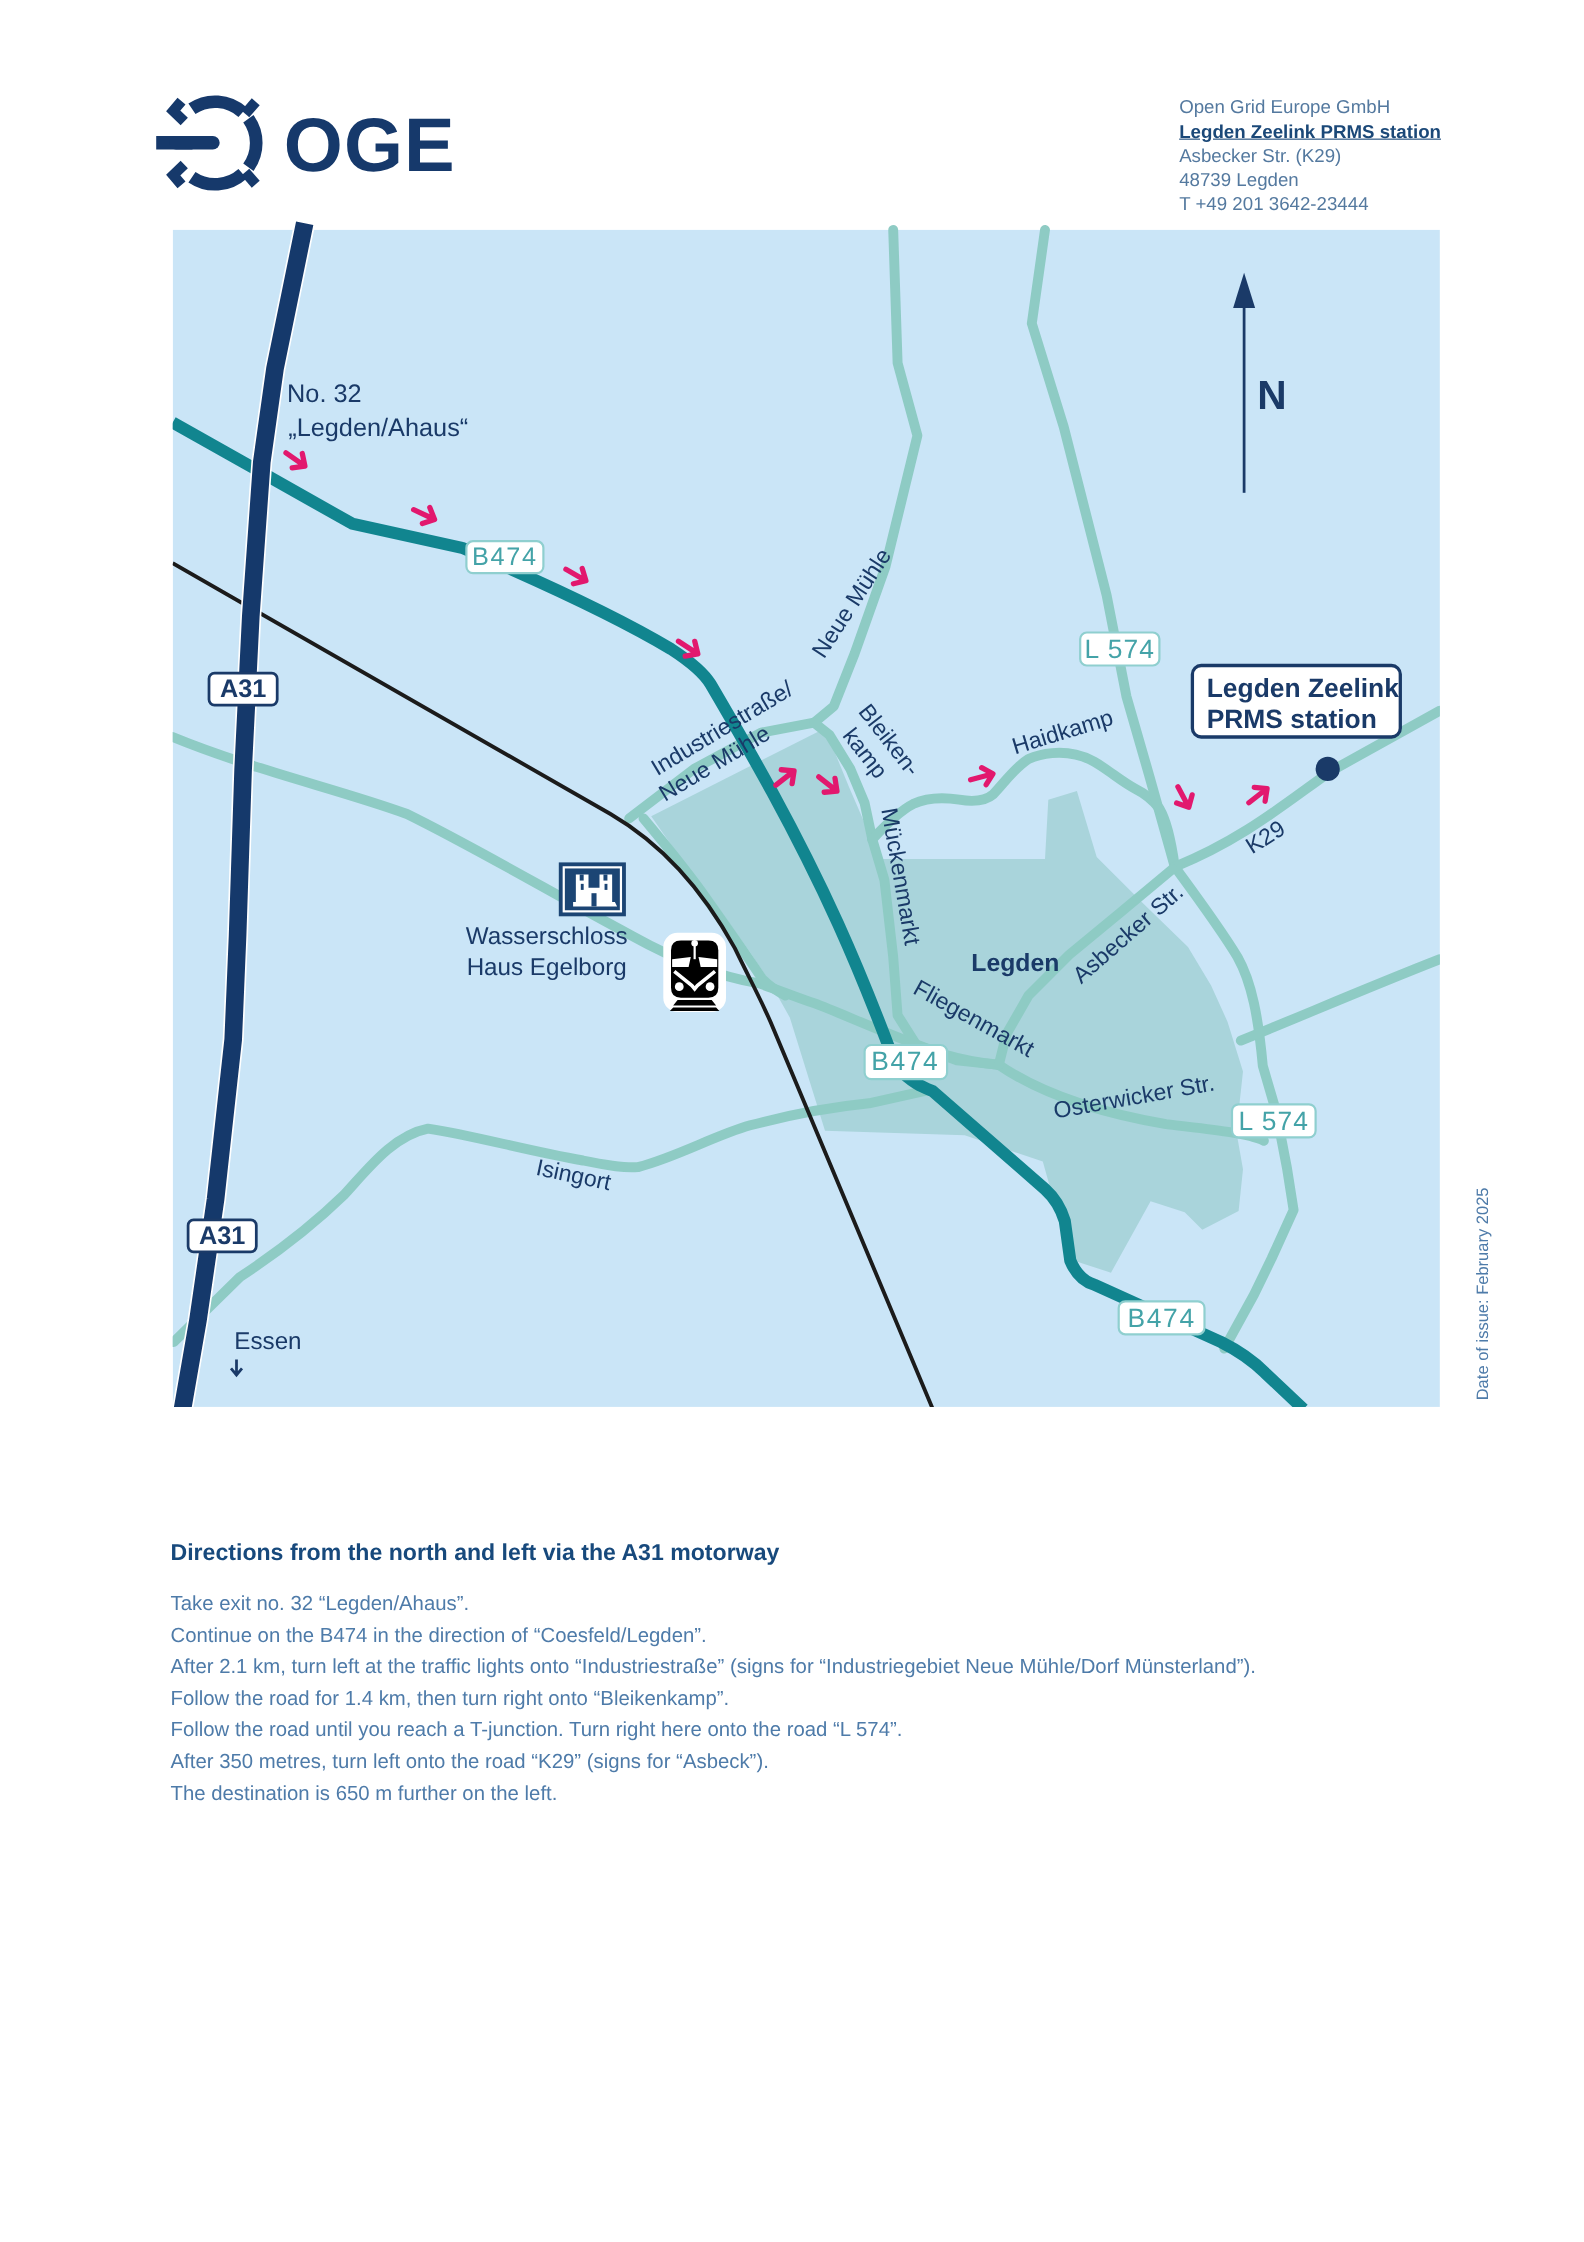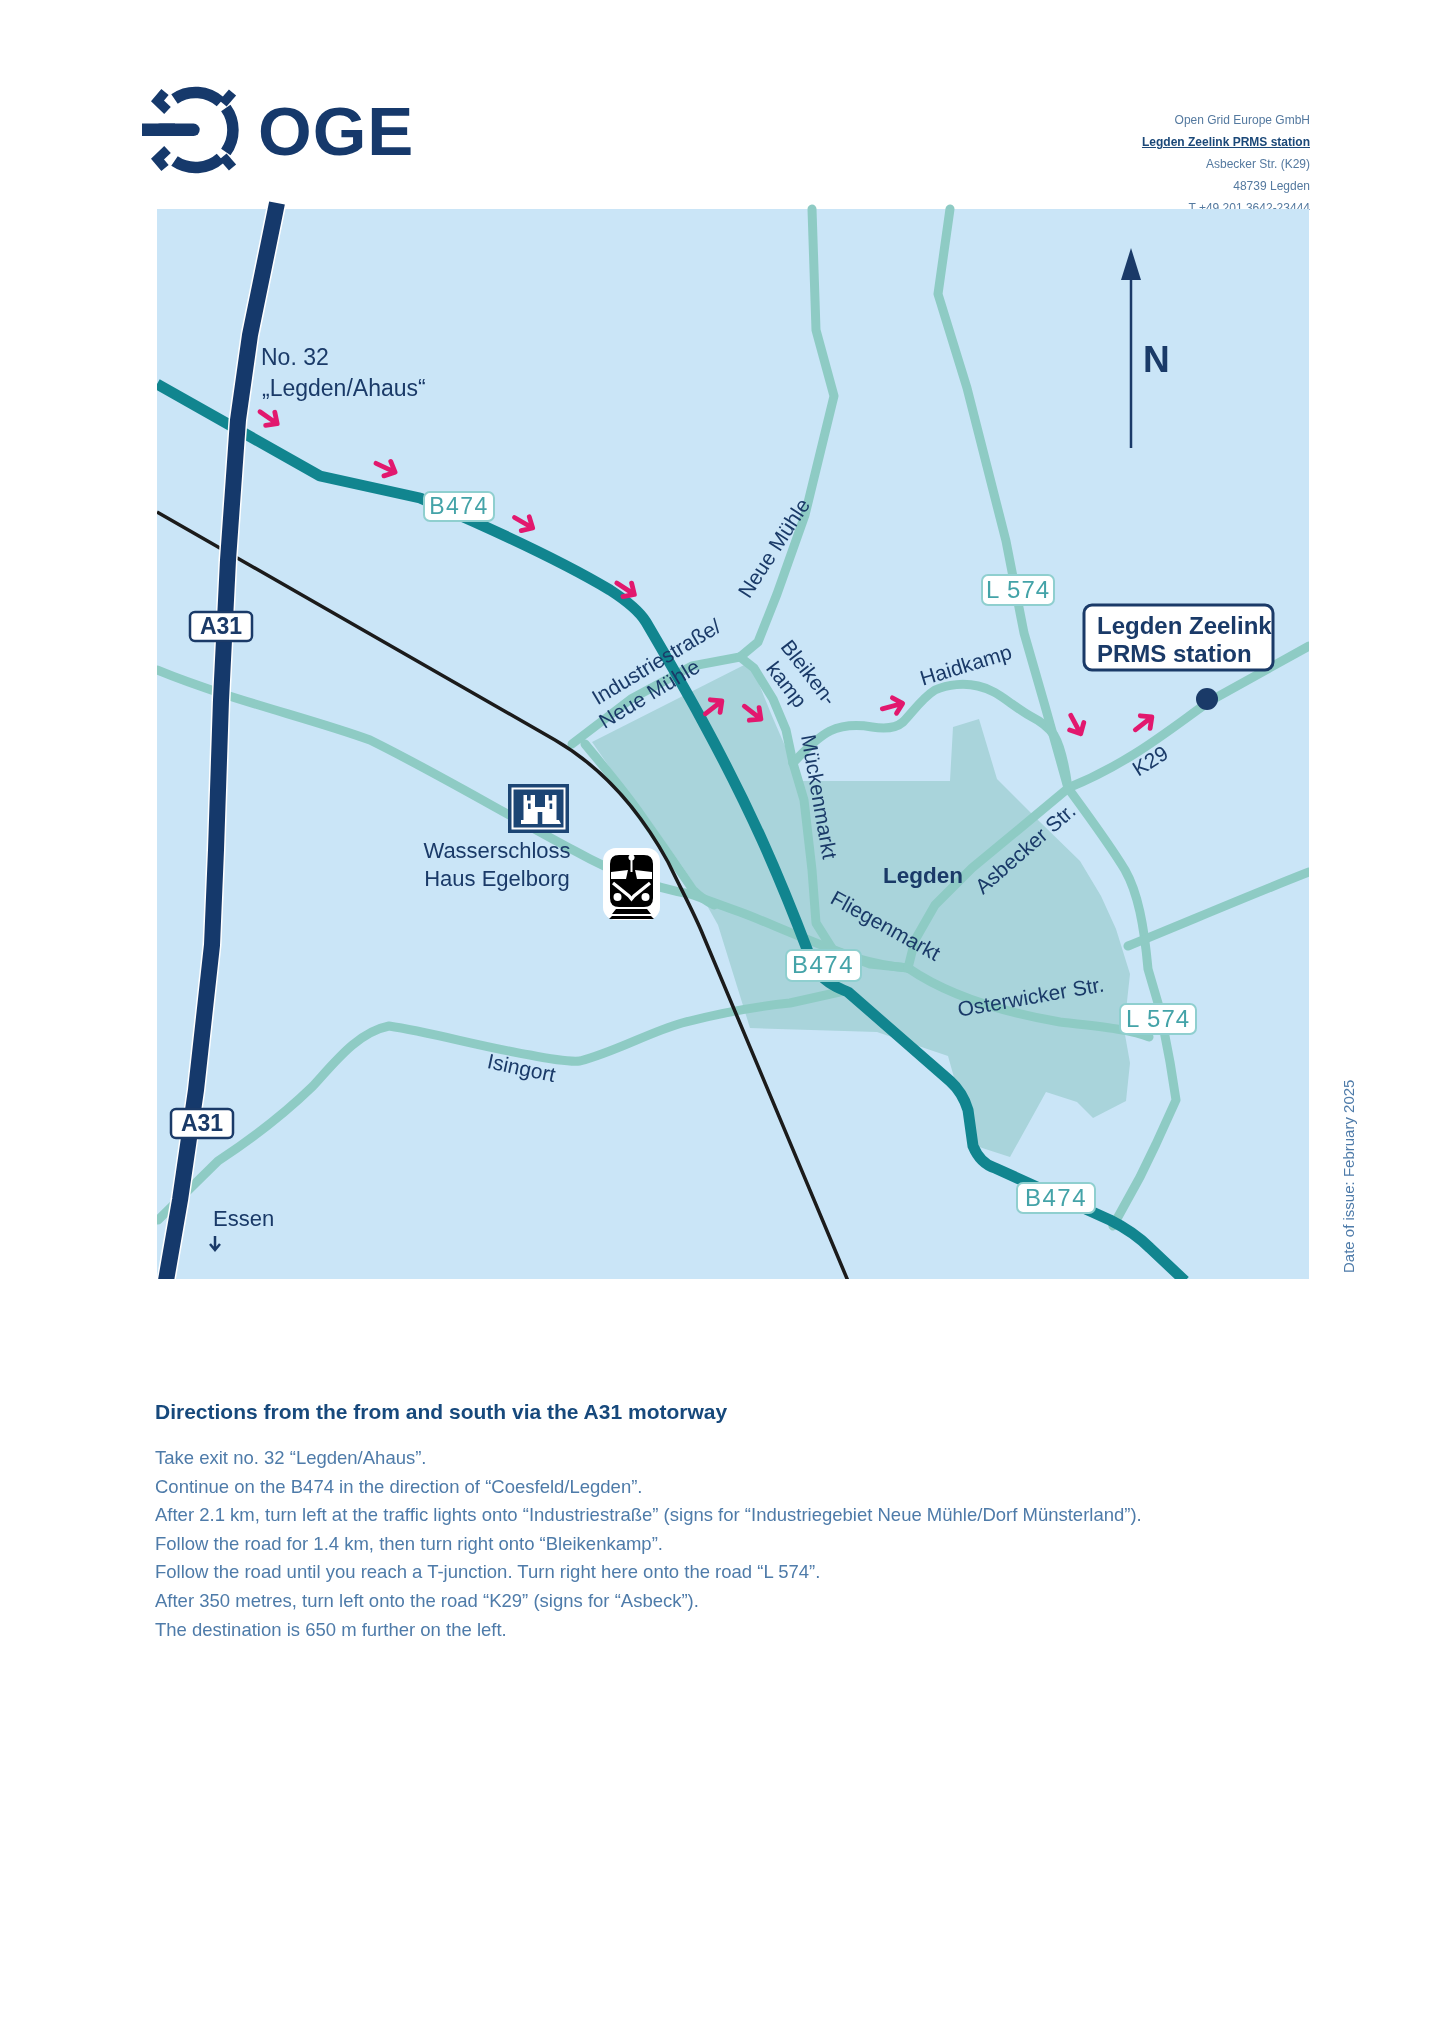--- a/index.html
+++ b/index.html
@@ -1,18 +1,18 @@
 <!DOCTYPE html>
 <html><head>
 <meta charset="utf-8">
 <style>
   * { margin:0; padding:0; box-sizing:border-box; }
   html,body { width:1440px; height:2038px; background:#ffffff; font-family:"Liberation Sans", sans-serif; }
   .page { position:relative; width:1440px; height:2038px; overflow:hidden; }
-  .addr { position:absolute; top:87px; right:130px; text-align:right; font-size:12px; line-height:22px; color:#54799f;margin-top:22px; }
+  .addr { position:absolute; top:87px; right:130px; font-size:17px; line-height:22px; color:#54799f; }
   .addr b { color:#1b4878;text-decoration:underline; }
   .head { position:absolute; left:155px; top:1400px; font-size:21px; font-weight:bold; color:#17497c; }
   .body { position:absolute; left:155px; top:1444px; font-size:18.5px; line-height:28.6px; color:#4e7ba9; }
   .dateissue { position:absolute; left:1340px; top:1273px; transform:rotate(-90deg); transform-origin:0 0; white-space:nowrap; font-size:15px; color:#4e7ba9; }
 </style>
 </head>
 <body>
 <div class="page">
 
 <svg style="position:absolute;left:0;top:0" width="460" height="200" viewBox="0 0 460 200">
@@ -235,21 +235,21 @@
     <path d="M652,872 L635,870 L637,879 L652,879 Z" fill="#ffffff"></path>
     <path d="M613,883 L629,896 L631.5,899 L634,896 L650,883" stroke="#ffffff" stroke-width="3.2" fill="none"></path>
     <circle cx="617.5" cy="897" r="4" fill="#ffffff"></circle>
     <circle cx="645.5" cy="897" r="4" fill="#ffffff"></circle>
     <line x1="631.5" y1="872" x2="631.5" y2="857" stroke="#ffffff" stroke-width="2"></line>
     <circle cx="631.5" cy="857.5" r="3" fill="#ffffff"></circle>
     <path d="M616,909 h31 l4,5 h-39 z M612,916 h39 l3,3 h-45 z" fill="#000000"></path>
   </g>
 </svg>
 
-<div class="head">Directions from the from and south via the A31 motorway</div>
+<div class="head">Directions from the north and left via the A31 motorway</div>
 
 <div class="body">Take exit no. 32 “Legden/Ahaus”.<br>
 Continue on the B474 in the direction of “Coesfeld/Legden”.<br>
 After 2.1 km, turn left at the traffic lights onto “Industriestraße” (signs for “Industriegebiet Neue Mühle/Dorf Münsterland”).<br>
 Follow the road for 1.4 km, then turn right onto “Bleikenkamp”.<br>
 Follow the road until you reach a T-junction. Turn right here onto the road “L 574”.<br>
 After 350 metres, turn left onto the road “K29” (signs for “Asbeck”).<br>
 The destination is 650 m further on the left.</div>
 
 <div class="dateissue">Date of issue: February 2025</div>

